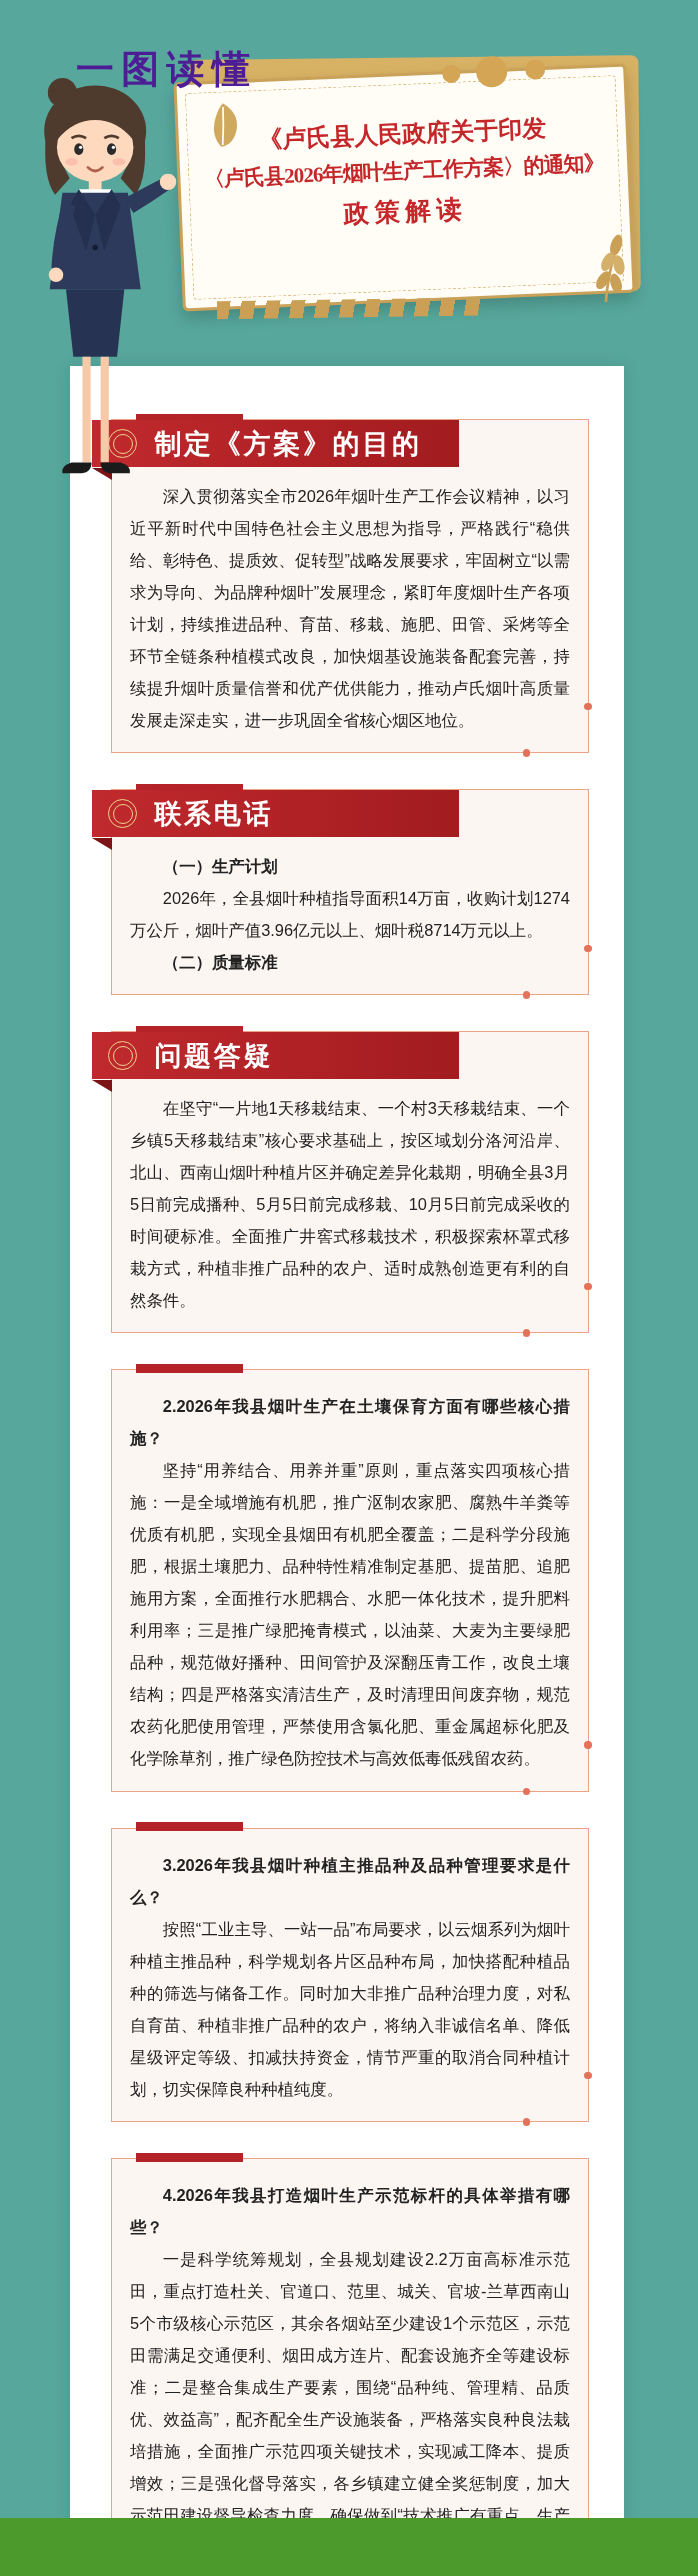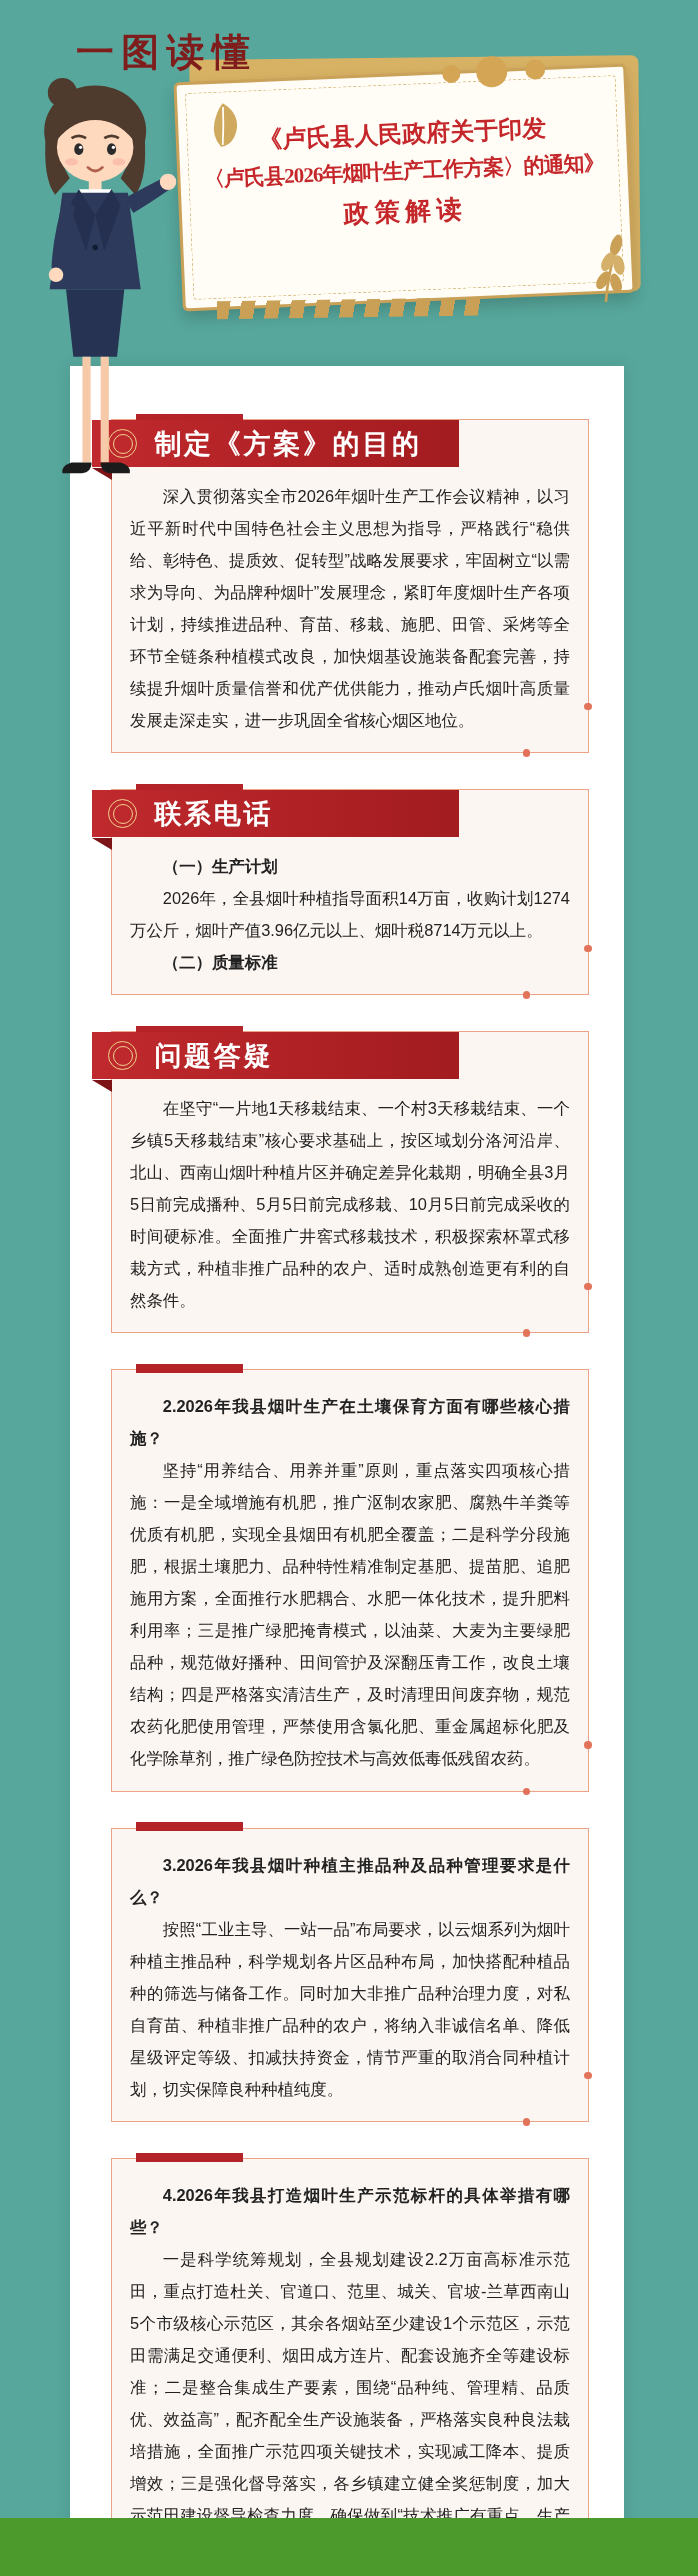--- a/index.html
+++ b/index.html
@@ -4,21 +4,21 @@
 <style>
   html,body{margin:0;padding:0;}
   body{
     width:699px;height:2576px;position:relative;overflow:hidden;
     background:#57a79c;
     font-family:"Liberation Sans","DejaVu Sans",sans-serif;
   }
   
   .header{position:relative;height:366px;}
   .badge{
-    position:absolute;left:76px;top:27px;color:#7f1d1d;
+    position:absolute;left:76px;top:44px;color:#4c1d95;
     font-size:38px;font-weight:bold;letter-spacing:7.3px;z-index:4;
   }
   .cert-wrap{position:absolute;left:178px;top:73px;width:453px;height:229px;transform:rotate(-2.4deg);z-index:2;}
   .cert-back{position:absolute;left:12.7px;top:-14.6px;right:-9px;bottom:7.3px;background:#d8b264;border-radius:7.3px;transform:rotate(1.8deg);}
   .cert{position:absolute;inset:0;background:#fffdf6;border:3.6px solid #caa158;border-radius:5.5px;box-shadow:0 7.3px 14.6px rgba(0,0,0,.18);}
   .cert-dashed{position:absolute;inset:8.2px;border:1.8px dashed #d9bd84;border-radius:3.6px;}
   .cert-dot{position:absolute;background:#d3a554;border-radius:50%;}
   .cert-dot.d1{width:18px;height:18px;left:266px;top:-9px;}
   .cert-dot.d2{width:31px;height:31px;left:300px;top:-16.4px;}
   .cert-dot.d3{width:20px;height:20px;left:349px;top:-11px;}

